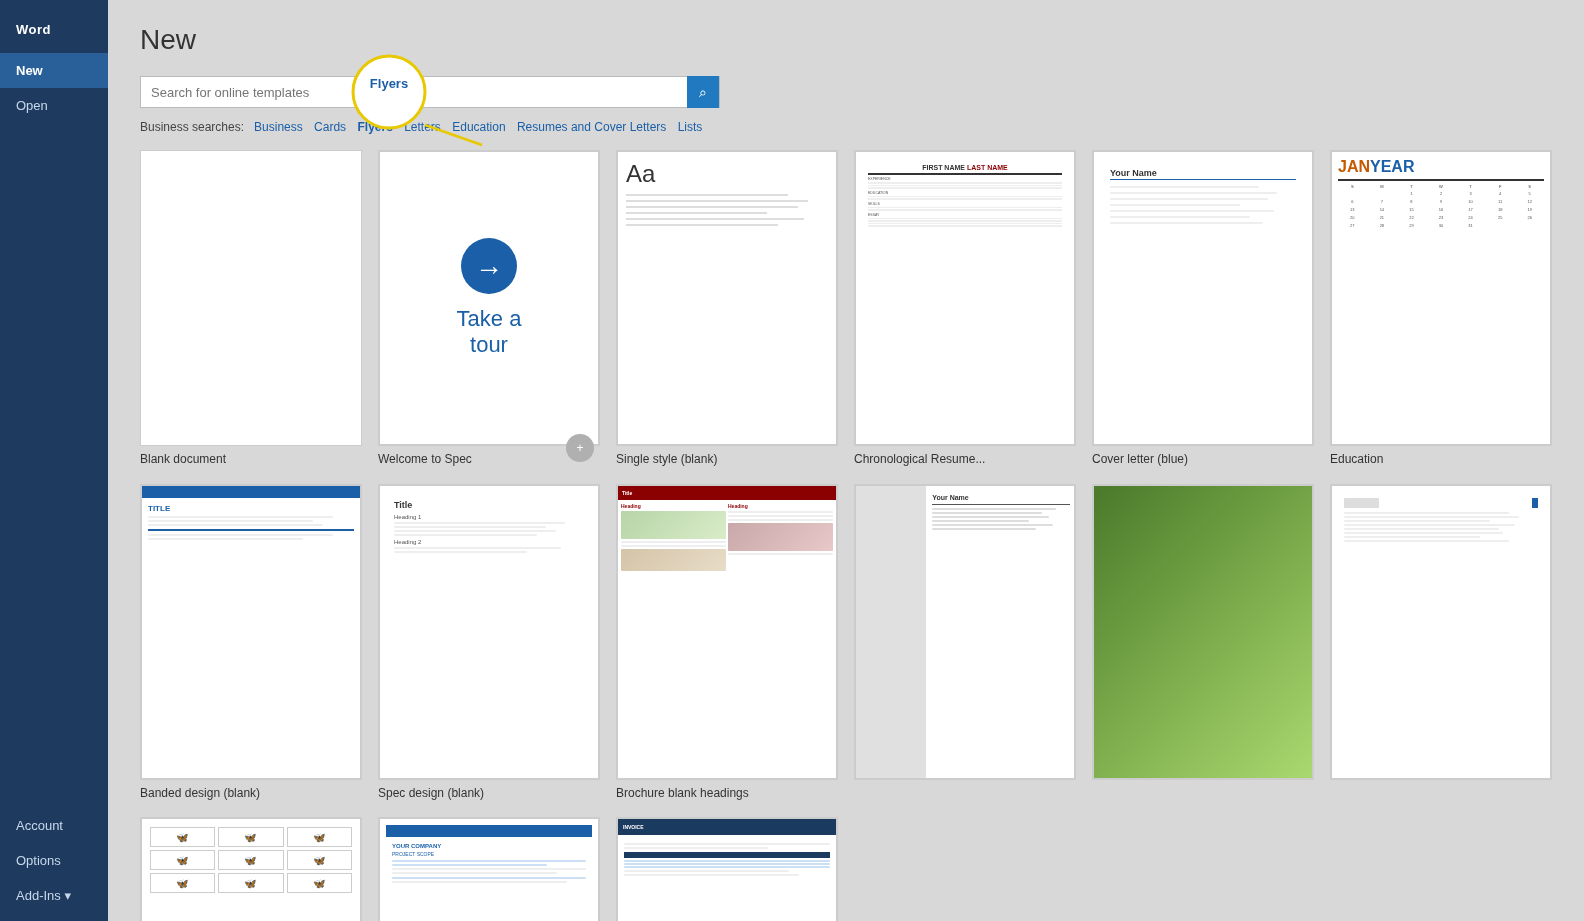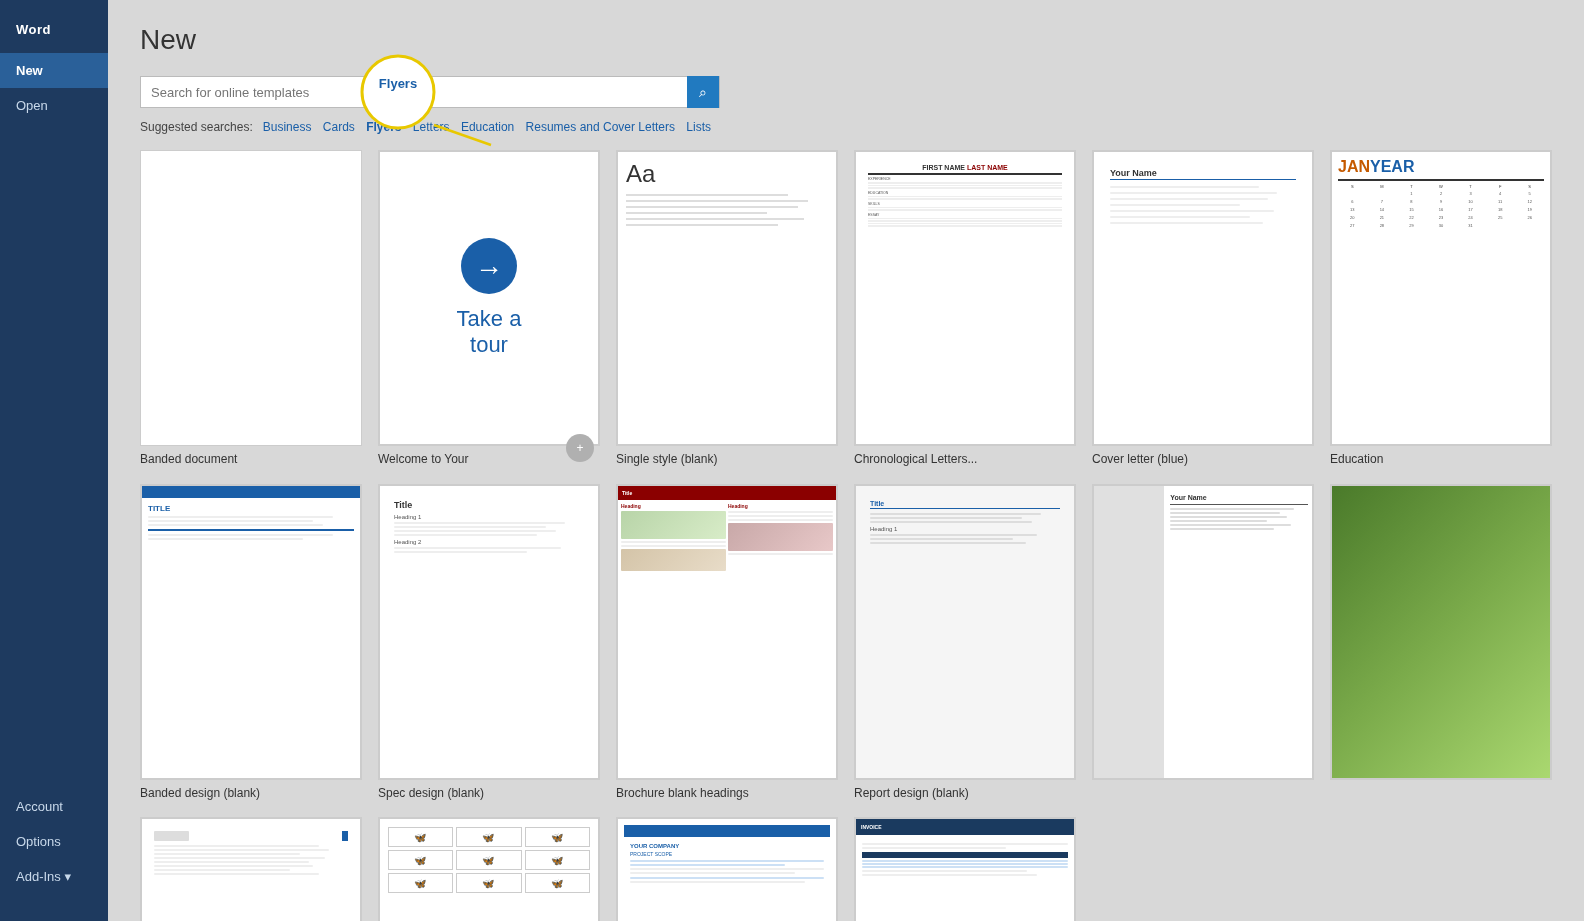--- a/index.html
+++ b/index.html
@@ -22,21 +22,21 @@
       letter-spacing: 0.5px;
     }
     .sidebar-item {
       color: #c8d8ea;
       font-size: 13px;
       padding: 10px 16px;
       cursor: pointer;
     }
     .sidebar-item.active { background: #2a6099; color: #fff; font-weight: 600; }
     .sidebar-spacer { flex: 1; }
-    .sidebar-bottom { padding-bottom: 27px; }
+    .sidebar-bottom { padding-bottom: 8px; }
 
     
     #main {
       flex: 1;
       background: #d8d8d8;
       padding: 24px 32px;
       overflow-y: auto;
     }
 
     .page-title {
@@ -296,21 +296,21 @@
   <h1 class="page-title">New</h1>
 
   <div class="search-bar">
     <input class="search-input" type="text" placeholder="Search for online templates" style="">
     <button class="search-button">
       <span>⌕</span>
     </button>
   </div>
 
   <div class="suggested-searches">
-    <span class="suggested-label">Suggested searches:</span>
+    <span class="suggested-label">Business searches:</span>
     <a class="suggested-link">Business</a>
     <span>&nbsp;</span>
     <a class="suggested-link">Cards</a>
     <span>&nbsp;</span>
     <span style="position:relative; display:inline-block;">
       <a class="suggested-link highlighted">Flyers</a>
       
       <svg class="flyers-callout-svg" width="200" height="110">
 
         <line x1="88" y1="85" x2="145" y2="105" stroke="#e8c800" stroke-width="2.5"></line>
@@ -326,29 +326,29 @@
     <span>&nbsp;</span>
     <a class="suggested-link">Resumes and Cover Letters</a>
     <span>&nbsp;</span>
     <a class="suggested-link">Lists</a>
   </div>
 
   <div class="template-grid">
 
     <div class="template-item">
       <div class="template-thumb blank-thumb"></div>
-      <div class="template-label">Banded document</div>
+      <div class="template-label">Blank document</div>
     </div>
 
     <div class="template-item" style="position:relative;">
       <div class="template-thumb tour-thumb">
         <div class="tour-circle">→</div>
         <div class="tour-text">Take a<br>tour</div>
       </div>
-      <div class="template-label">Welcome to Your</div>
+      <div class="template-label">Welcome to Spec</div>
       <div class="more-btn">+</div>
     </div>
 
     <div class="template-item">
       <div class="template-thumb single-spaced-thumb">
         <div class="aa-text">Aa</div>
         <div class="line-sim" style="width:80%"></div>
         <div class="line-sim" style="width:90%"></div>
         <div class="line-sim" style="width:85%"></div>
         <div class="line-sim" style="width:70%"></div>
@@ -373,21 +373,21 @@
           <div style="font-size:3.5px;color:#555;margin:2px 0 1px;">SKILLS</div>
           <div style="height:1.5px;background:#eee;margin:1px 0;"></div>
           <div style="height:1.5px;background:#eee;margin:1px 0;"></div>
           <div style="font-size:3.5px;color:#555;margin:2px 0 1px;">ESSAY</div>
           <div style="height:1.5px;background:#eee;margin:1px 0;"></div>
           <div style="height:1.5px;background:#eee;margin:1px 0;"></div>
           <div style="height:1.5px;background:#eee;margin:1px 0;"></div>
           <div style="height:1.5px;background:#eee;margin:1px 0;"></div>
         </div>
       </div>
-      <div class="template-label">Chronological Letters...</div>
+      <div class="template-label">Chronological Resume...</div>
     </div>
 
     <div class="template-item">
       <div class="template-thumb cover-letter-thumb">
         <div style="background:#fff;width:100%;height:100%;padding:8px;display:flex;flex-direction:column;">
           <div style="font-size:9px;font-weight:bold;color:#333;margin-bottom:1px;">Your Name</div>
           <div style="height:1px;background:#1a5fa8;margin-bottom:4px;"></div>
           <div style="height:2px;background:#eee;margin:2px 0;width:80%;border-radius:1px;"></div>
           <div style="height:2px;background:#eee;margin:2px 0;width:90%;border-radius:1px;"></div>
           <div style="height:2px;background:#eee;margin:2px 0;width:85%;border-radius:1px;"></div>
@@ -508,35 +508,20 @@
               <div style="height:2px;background:#eee;border-radius:1px;"></div>
               <div style="width:100%;height:28px;background:linear-gradient(135deg,#c8a8a8,#e8c8c8);border-radius:1px;"></div>
               <div style="height:2px;background:#eee;border-radius:1px;"></div>
             </div>
           </div>
         </div>
       </div>
       <div class="template-label">Brochure blank headings</div>
     </div>
 
-    <div class="template-item">
-      <div class="template-thumb report-thumb">
-        <div style="background:#f5f5f5;width:100%;height:100%;padding:8px;">
-          <div style="font-size:7px;color:#1a5fa8;font-weight:bold;border-bottom:1px solid #1a5fa8;margin-bottom:4px;padding-bottom:1px;">Title</div>
-          <div style="height:2px;background:#ddd;margin:2px 0;border-radius:1px;width:90%;"></div>
-          <div style="height:2px;background:#ddd;margin:2px 0;border-radius:1px;width:80%;"></div>
-          <div style="height:2px;background:#ddd;margin:2px 0;border-radius:1px;width:85%;"></div>
-          <div style="font-size:6px;color:#555;margin:3px 0 2px;">Heading 1</div>
-          <div style="height:2px;background:#ddd;margin:2px 0;border-radius:1px;width:88%;"></div>
-          <div style="height:2px;background:#ddd;margin:2px 0;border-radius:1px;width:75%;"></div>
-          <div style="height:2px;background:#ddd;margin:2px 0;border-radius:1px;width:82%;"></div>
-        </div>
-      </div>
-      <div class="template-label">Report design (blank)</div>
-    </div>
 
 
 
     <div class="template-item">
       <div class="template-thumb" style="position:relative;overflow:hidden;background:#fff;">
         <div style="position:absolute;left:0;top:0;width:32%;height:100%;background:#e0e0e0;"></div>
         <div style="position:absolute;left:35%;top:8px;right:4px;">
           <div style="font-size:7px;font-weight:bold;color:#333;margin-bottom:3px;">Your Name</div>
           <div style="height:1px;background:#555;margin-bottom:3px;"></div>
           <div style="height:2px;background:#ddd;margin:2px 0;width:90%;border-radius:1px;"></div>

